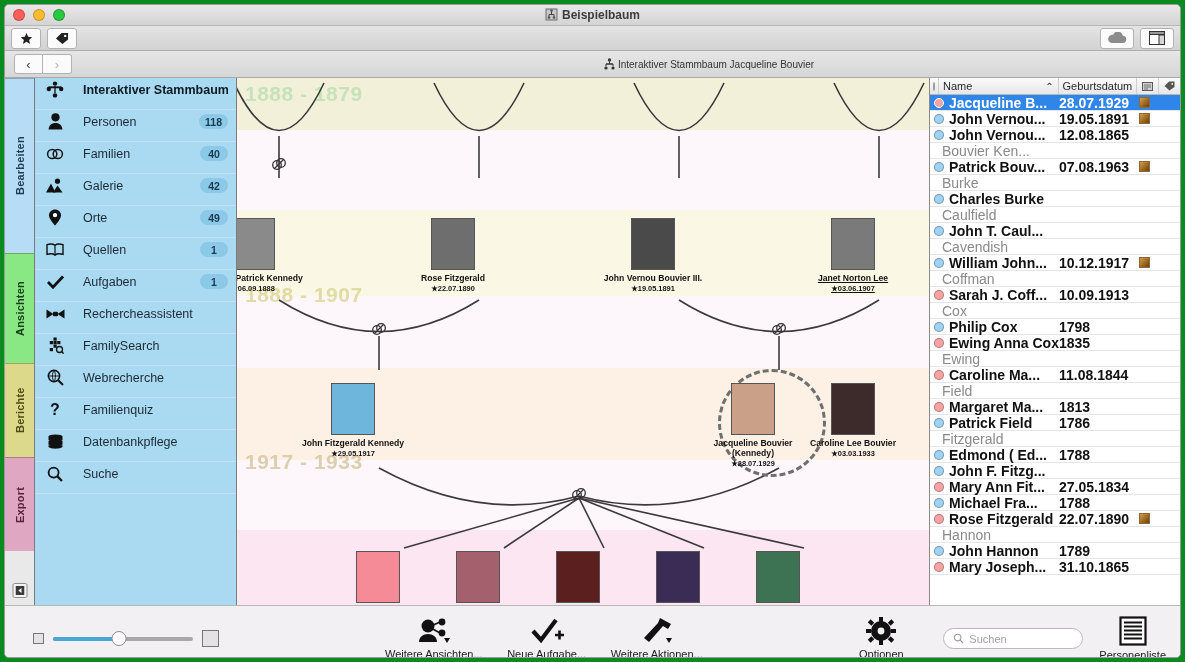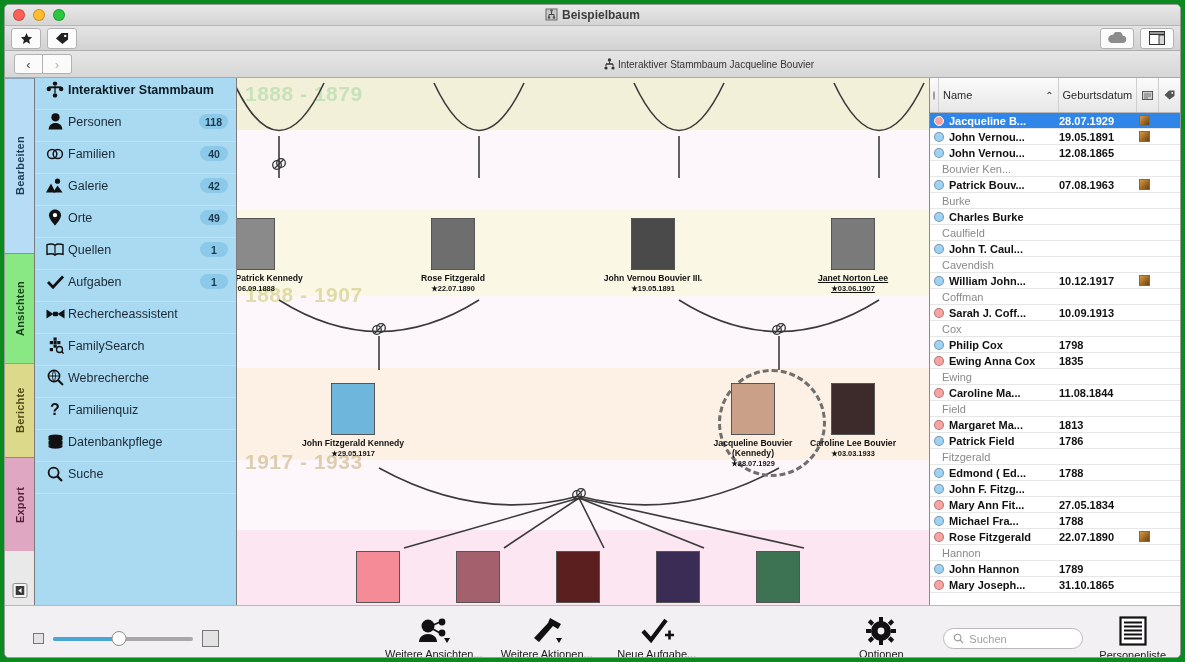--- a/index.html
+++ b/index.html
@@ -82,21 +82,21 @@
     position:absolute; bottom:7px; left:50%; transform:translateX(-50%);
     width:15px; height:15px; border:1px solid #8d8d8d; background:#f4f4f4;
     border-radius:2px; display:flex; align-items:center; justify-content:center;
     font-size:8px; color:#333;
   }
   
   .sidebar { width:202px; background:#aad9f2; border-right:1px solid #7c7c7c;
              overflow:hidden; }
   .side-item {
     height:32px; display:flex; align-items:center; padding:0 8px 8px 10px;
-    border-bottom:1px solid #bfe2f6; gap:3px; color:#1b2a33; font-size:12.5px;
+    border-bottom:1px solid #bfe2f6; gap:18px; color:#1b2a33; font-size:12.5px;
   }
   .side-item.active { font-weight:bold; color:#0c1b24; }
   .side-ico { width:20px; display:flex; align-items:center; justify-content:center;
               color:#1a1a1a; flex:0 0 20px; }
   .side-label { flex:1; white-space:nowrap; overflow:hidden; }
   .badge {
     min-width:28px; height:15px; padding:0 6px; border-radius:8px;
     background:#8cc8e8; color:#1b3a4c; font-size:10.5px; font-weight:bold;
     display:flex; align-items:center; justify-content:center;
   }
@@ -116,29 +116,29 @@
   .node .pname { font-size:8.6px; font-weight:bold; line-height:1.18;
                  margin-top:3px; color:#111; }
   .node .pdate { font-size:7.4px; font-weight:bold; color:#111; margin-top:1px; }
   .sel-ring {
     position:absolute; width:108px; height:108px; border-radius:50%;
     border:3px dashed #6f6f6f;
   }
   
   .plist { width:250px; background:#fff; display:flex; flex-direction:column; }
   .plist-head {
-    height:35px; display:flex; align-items:flex-end;
+    height:17px; display:flex; align-items:flex-end;
     background:linear-gradient(#fbfbfb,#e7e7e7);
     border-bottom:1px solid #b6b6b6; font-size:11px; color:#2a2a2a;
   }
   .ph-cell { display:flex; align-items:center; height:100%;
              border-right:1px solid #cfcfcf; padding:0 4px; gap:4px;}
   .ph-dot { width:9px; height:9px; border-radius:50%; background:#9a9a9a; }
   .plist-body { flex:1; overflow:hidden; }
-  .prow { height:16px; display:flex; align-items:center; font-size:11px;
+  .prow { height:16px; display:flex; align-items:center; font-size:14px;
           border-bottom:1px solid #e6e6e6; padding-left:4px; }
   .prow.group { color:#8a8a8a; padding-left:12px; background:#fff; }
   .prow.sel { background:#2f86e8; color:#fff; }
   .prow.sel .pdot { border-color:#fff; }
   .pdot { width:10px; height:10px; border-radius:50%; margin-right:5px;
           border:1px solid rgba(0,0,0,.28); flex:0 0 10px; }
   .pdot.m { background:#9fd2f3; } .pdot.f { background:#f8a2a2; }
   .pname-c { width:110px; font-weight:bold; white-space:nowrap;
              overflow:hidden; text-overflow:clip; }
   .pdate-c { width:80px; font-weight:bold; }
@@ -725,34 +725,34 @@
               <circle cx="25" cy="16" r="3.4" fill="#111"></circle>
               <path d="M14 9 L23 5 M14 11 L23 16" stroke="#111" stroke-width="1.6"></path>
               <polygon points="27,21 33,21 30,26" fill="#111"></polygon>
             </svg>
         </span>
         <span class="lbl">Weitere Ansichten...</span>
       </div>
       <div class="bt-item">
         <span>
           <svg width="34" height="28" viewBox="0 0 34 28">
-              <path d="M20 1 L31 7 L28 12 L23 9 L9 25 L4 21 L18 6 Z" fill="#111"></path>
-              <polygon points="26,21 32,21 29,26" fill="#111"></polygon>
+              <path d="M3 14 L11 23 L26 3" stroke="#111" stroke-width="4.2" fill="none"></path>
+              <path d="M25 18h9M29.5 13.5v9" stroke="#111" stroke-width="2.6"></path>
             </svg>
         </span>
-        <span class="lbl">Weitere Aktionen...</span>
+        <span class="lbl">Neue Aufgabe...</span>
       </div>
       <div class="bt-item">
         <span>
           <svg width="34" height="28" viewBox="0 0 34 28">
-              <path d="M3 14 L11 23 L26 3" stroke="#111" stroke-width="4.2" fill="none"></path>
-              <path d="M25 18h9M29.5 13.5v9" stroke="#111" stroke-width="2.6"></path>
+              <path d="M20 1 L31 7 L28 12 L23 9 L9 25 L4 21 L18 6 Z" fill="#111"></path>
+              <polygon points="26,21 32,21 29,26" fill="#111"></polygon>
             </svg>
         </span>
-        <span class="lbl">Neue Aufgabe...</span>
+        <span class="lbl">Weitere Aktionen...</span>
       </div>
     </div>
 
     <div class="bt-right">
       <div class="bt-item">
         <span>
           <svg width="30" height="28" viewBox="0 0 30 28">
               <g fill="#111">
                 <circle cx="15" cy="14" r="10"></circle>
                 <rect x="13" y="0" width="4" height="5"></rect>

